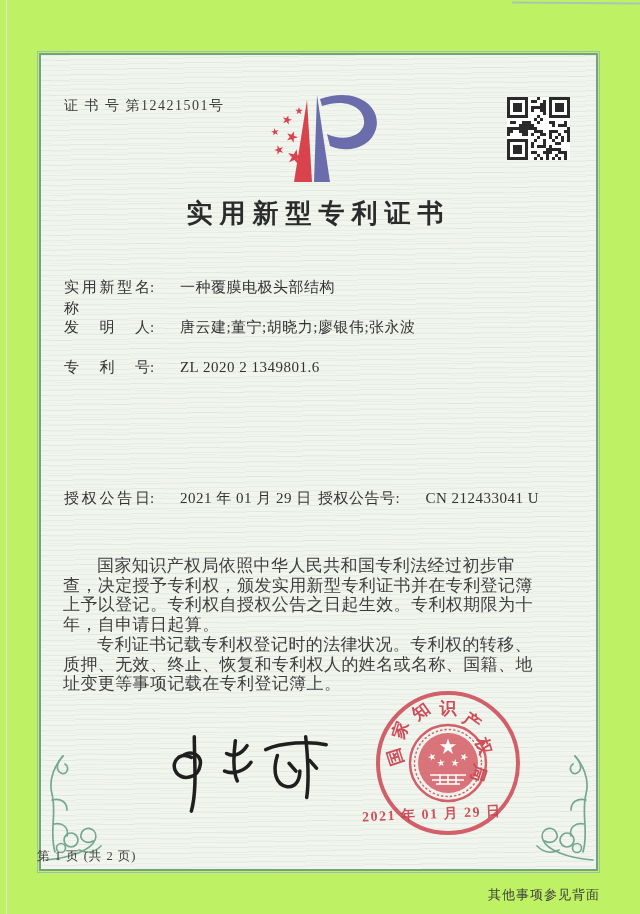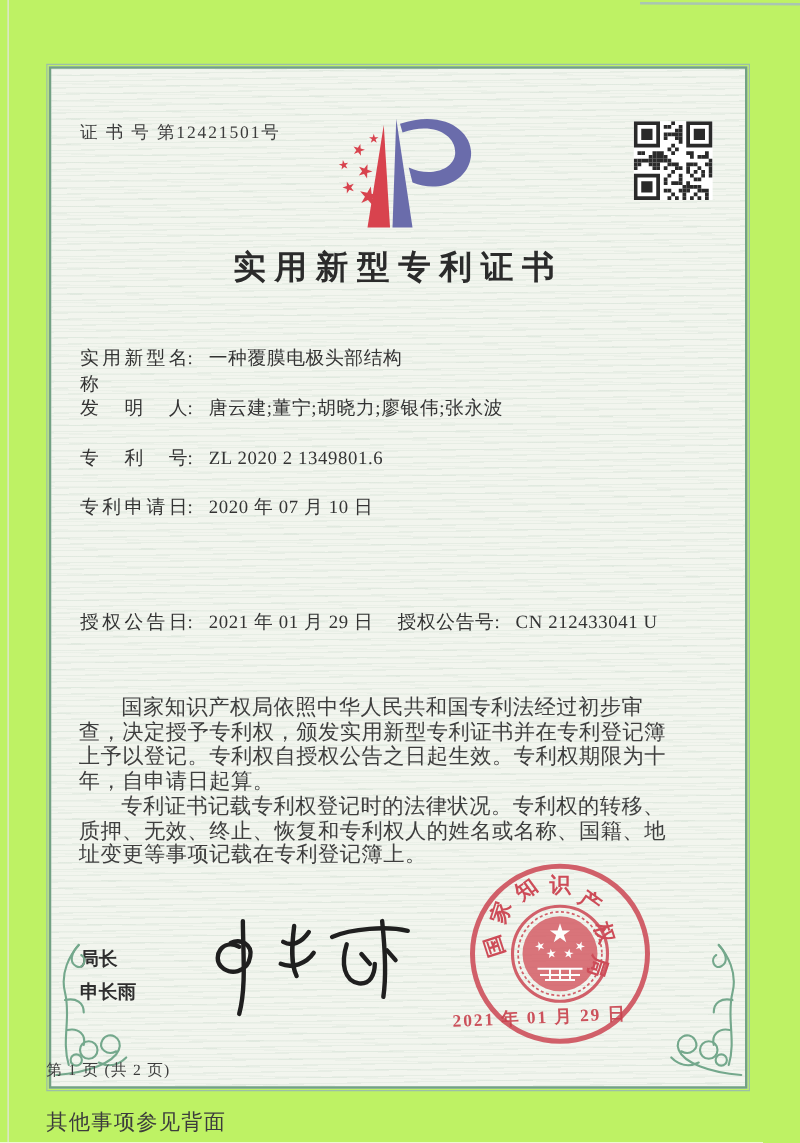--- a/index.html
+++ b/index.html
@@ -17,39 +17,39 @@
       #f2f5ee;}
   .cert-number{position:absolute;left:64px;top:97px;font-size:14px;letter-spacing:1.5px;color:#3c3c3c;}
   .logo{position:absolute;left:264px;top:92px;width:120px;height:92px;}
   .qr{position:absolute;left:507px;top:97px;width:63px;height:63px;background:#fff;}
   .title{position:absolute;left:37px;top:196px;width:563px;text-align:center;
          font-size:26px;font-weight:700;letter-spacing:7px;color:#2b2b2b;}
   
   .frow{position:absolute;left:64px;width:500px;font-size:15px;color:#333;line-height:21px;}
   .flabel{display:inline-block;width:86px;text-align:justify;text-align-last:justify;vertical-align:top;font-family:Liberation Serif, serif;}
   .fcolon{display:inline-block;vertical-align:top;}
-  .fvalue{display:inline-block;margin-left:9px;max-width:395px;vertical-align:top;white-space:pre-line;letter-spacing:.5px;}
+  .fvalue{display:inline-block;margin-left:22px;max-width:395px;vertical-align:top;white-space:pre-line;letter-spacing:.5px;}
   .grant-no{position:absolute;left:254px;top:0;white-space:nowrap;}
   .glabel{letter-spacing:.5px;}
   
   .paras{position:absolute;left:63px;top:556px;width:481px;font-size:17px;line-height:19.7px;color:#3e3e3e;}
   .paras p{margin:0;text-indent:2em;letter-spacing:.4px;}
   
   .signer{position:absolute;left:64px;top:755px;font-family:"Liberation Sans","DejaVu Sans",sans-serif;
           font-weight:600;font-size:15px;color:#2e2e2e;line-height:26px;}
   .signature{position:absolute;left:162px;top:731px;width:176px;height:86px;}
   
   .seal-ring{position:absolute;left:368px;top:683px;width:160px;height:160px;opacity:.88;}
   .seal-chars{position:absolute;left:448px;top:763px;width:0;height:0;}
   .seal-chars span{position:absolute;left:0;top:0;font-size:17px;font-weight:700;color:#cd4c58;
                    transform-origin:0 0;white-space:nowrap;}
   .seal-date{position:absolute;left:362px;top:805px;width:160px;font-size:14px;font-weight:700;
              color:#c8414d;letter-spacing:1.5px;transform:rotate(-2.5deg);opacity:.9;}
   .page-num{position:absolute;left:37px;top:848px;width:563px;text-align:left;font-size:12.5px;color:#3c3c3c;letter-spacing:1px;}
-  .back-note{position:absolute;left:37px;top:886px;width:563px;text-align:left;font-size:17px;color:#3c3c3c;letter-spacing:1px;}
+  .back-note{position:absolute;left:37px;top:886px;width:563px;text-align:right;font-size:13px;color:#3c3c3c;letter-spacing:1px;}
   .orn{position:absolute;width:74px;height:126px;}
   .orn-l{left:39px;top:740px;}
   .orn-r{left:525px;top:740px;transform:scaleX(-1);}
 </style>
 </head>
 <body>
 
 <svg width="0" height="0" style="position:absolute" aria-hidden="true">
   <defs>
     <polygon id="st" points="0,-1 0.2245,-0.309 0.951,-0.309 0.363,0.118 0.588,0.809 0,0.382 -0.588,0.809 -0.363,0.118 -0.951,-0.309 -0.2245,-0.309"></polygon>
@@ -211,42 +211,34 @@
     <span class="fvalue">一种覆膜电极头部结构</span>
   </div>
   <div class="frow" style="top:317px">
     <span class="flabel">发明人</span><span class="fcolon">:</span>
     <span class="fvalue">唐云建;董宁;胡晓力;廖银伟;张永波</span>
   </div>
   <div class="frow" style="top:357px">
     <span class="flabel">专利号</span><span class="fcolon">:</span>
     <span class="fvalue">ZL 2020 2 1349801.6</span>
   </div>
-  <div class="frow" style="top:396px">
-    <span class="flabel">专利申请日</span><span class="fcolon">:</span>
-    <span class="fvalue">2020 年 07 月 10 日</span>
-  </div>
   <div class="frow" style="top:488px">
     <span class="flabel">授权公告日</span><span class="fcolon">:</span>
     <span class="fvalue">2021 年 01 月 29 日</span>
     <span class="grant-no">
       <span class="glabel">授权公告号</span><span>:</span>
       <span class="fvalue">CN 212433041 U</span>
     </span>
   </div>
 
   <div class="paras">
     <p>国家知识产权局依照中华人民共和国专利法经过初步审查，决定授予专利权，颁发实用新型专利证书并在专利登记簿上予以登记。专利权自授权公告之日起生效。专利权期限为十年，自申请日起算。</p>
     <p>专利证书记载专利权登记时的法律状况。专利权的转移、质押、无效、终止、恢复和专利权人的姓名或名称、国籍、地址变更等事项记载在专利登记簿上。</p>
   </div>
 
-  <div class="signer">
-    <div>局长</div>
-    <div>申长雨</div>
-  </div>
 
   <svg class="signature" viewBox="0 0 180 88" fill="none" stroke="#1f1f1f" stroke-width="3.6" stroke-linecap="round">
     <path d="M30,27 C16,20 8,35 15,43 C22,51 37,48 39,35 C41,25 31,20 23,24"></path>
     <path d="M33,6 C33,30 36,60 30,82"></path>
     <path d="M66,23 C73,27 81,24 87,15"></path>
     <path d="M75,10 C73,26 72,41 77,51"></path>
     <path d="M64,41 C73,45 85,41 91,32"></path>
     <path d="M106,19 C122,12 151,10 168,14"></path>
     <path d="M118,25 C113,41 116,55 128,57 C137,58 141,50 141,41"></path>
     <path d="M147,6 C149,25 151,48 148,68"></path>

